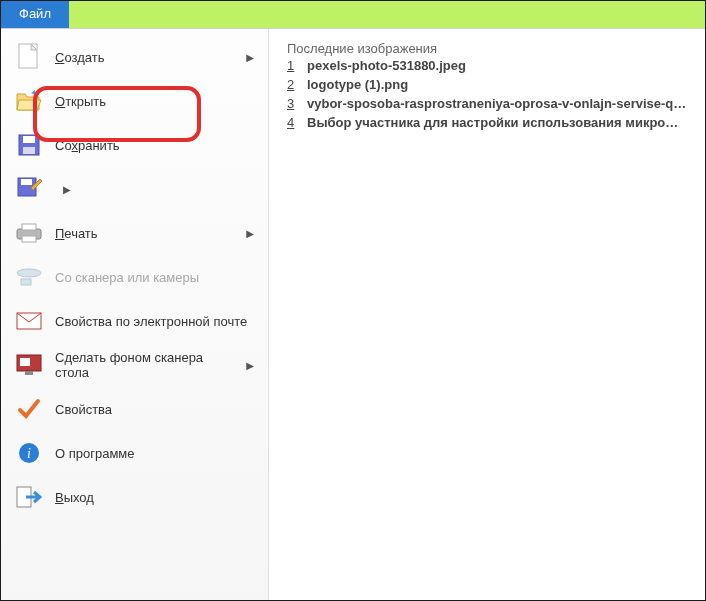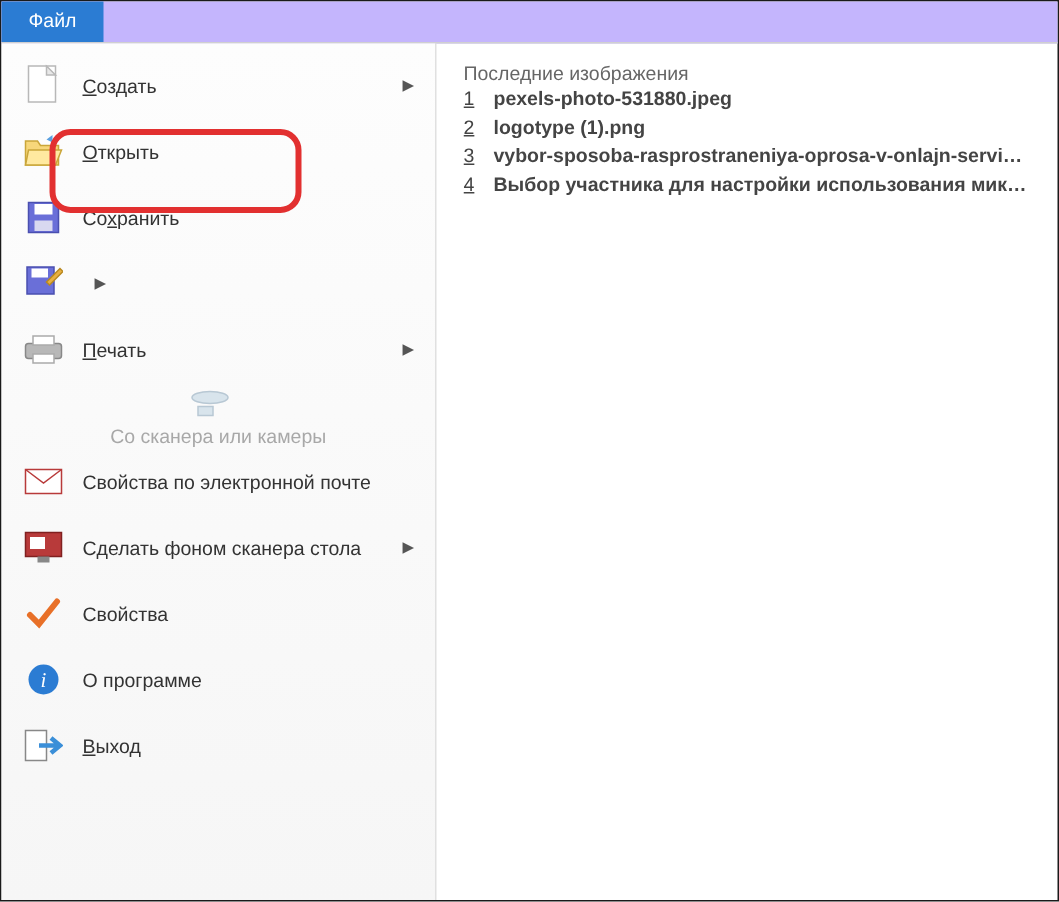--- a/index.html
+++ b/index.html
@@ -1,23 +1,23 @@
 <!DOCTYPE html>
 <html><head>
 <meta charset="utf-8">
 <style>
 * { box-sizing: border-box; margin: 0; padding: 0; }
 body { font-family: "Segoe UI", Tahoma, sans-serif; font-size: 13px; background: #fff; }
 .window { width: 706px; height: 601px; border: 1px solid #1a1a1a; position: relative; background: #fff; }
-.tab-bar { height: 28px; background: #c4b5fd; border-bottom: 1px solid #d0d0d0; display: flex; }
+.tab-bar { height: 28px; background: #bef264; border-bottom: 1px solid #d0d0d0; display: flex; }
 .tab { background: #2b7cd3; color: #fff; padding: 5px 18px; font-size: 13px; }
 .body { display: flex; height: calc(100% - 28px); }
-.menu-col { width: 290px; background: linear-gradient(#fdfdfd,#f6f6f6); border-right: 1px solid #e0e0e0; padding: 6px 0; }
+.menu-col { width: 268px; background: linear-gradient(#fdfdfd,#f6f6f6); border-right: 1px solid #e0e0e0; padding: 6px 0; }
 .menu-item { display: flex; align-items: center; height: 44px; padding: 0 14px; position: relative; cursor: pointer; color: #333; }
-.menu-item.disabled { color: #a8a8a8; cursor: default; flex-direction: column; }
+.menu-item.disabled { color: #a8a8a8; cursor: default; }
 .menu-item .icon { width: 28px; height: 28px; margin-right: 12px; flex-shrink: 0; display: flex; align-items: center; justify-content: center; }
 .menu-item .label { flex: 1; }
 .menu-item .label .ul { text-decoration: underline; }
 .menu-item .chev { font-size: 10px; color: #555; margin-left: 8px; }
 .highlight { position: absolute; border: 4px solid #e23030; border-radius: 14px; pointer-events: none; }
 .right-col { flex: 1; padding: 12px 18px; overflow: hidden; }
 .recent-title { color: #666; font-size: 13px; }
 .recent-list { list-style: none; }
 .recent-list li { display: flex; align-items: baseline; color: #444; font-size: 13px; padding: 2px 0; cursor: pointer; white-space: nowrap; overflow: hidden; text-overflow: ellipsis; }
 .recent-list li .num { text-decoration: underline; margin-right: 10px; min-width: 10px; }

